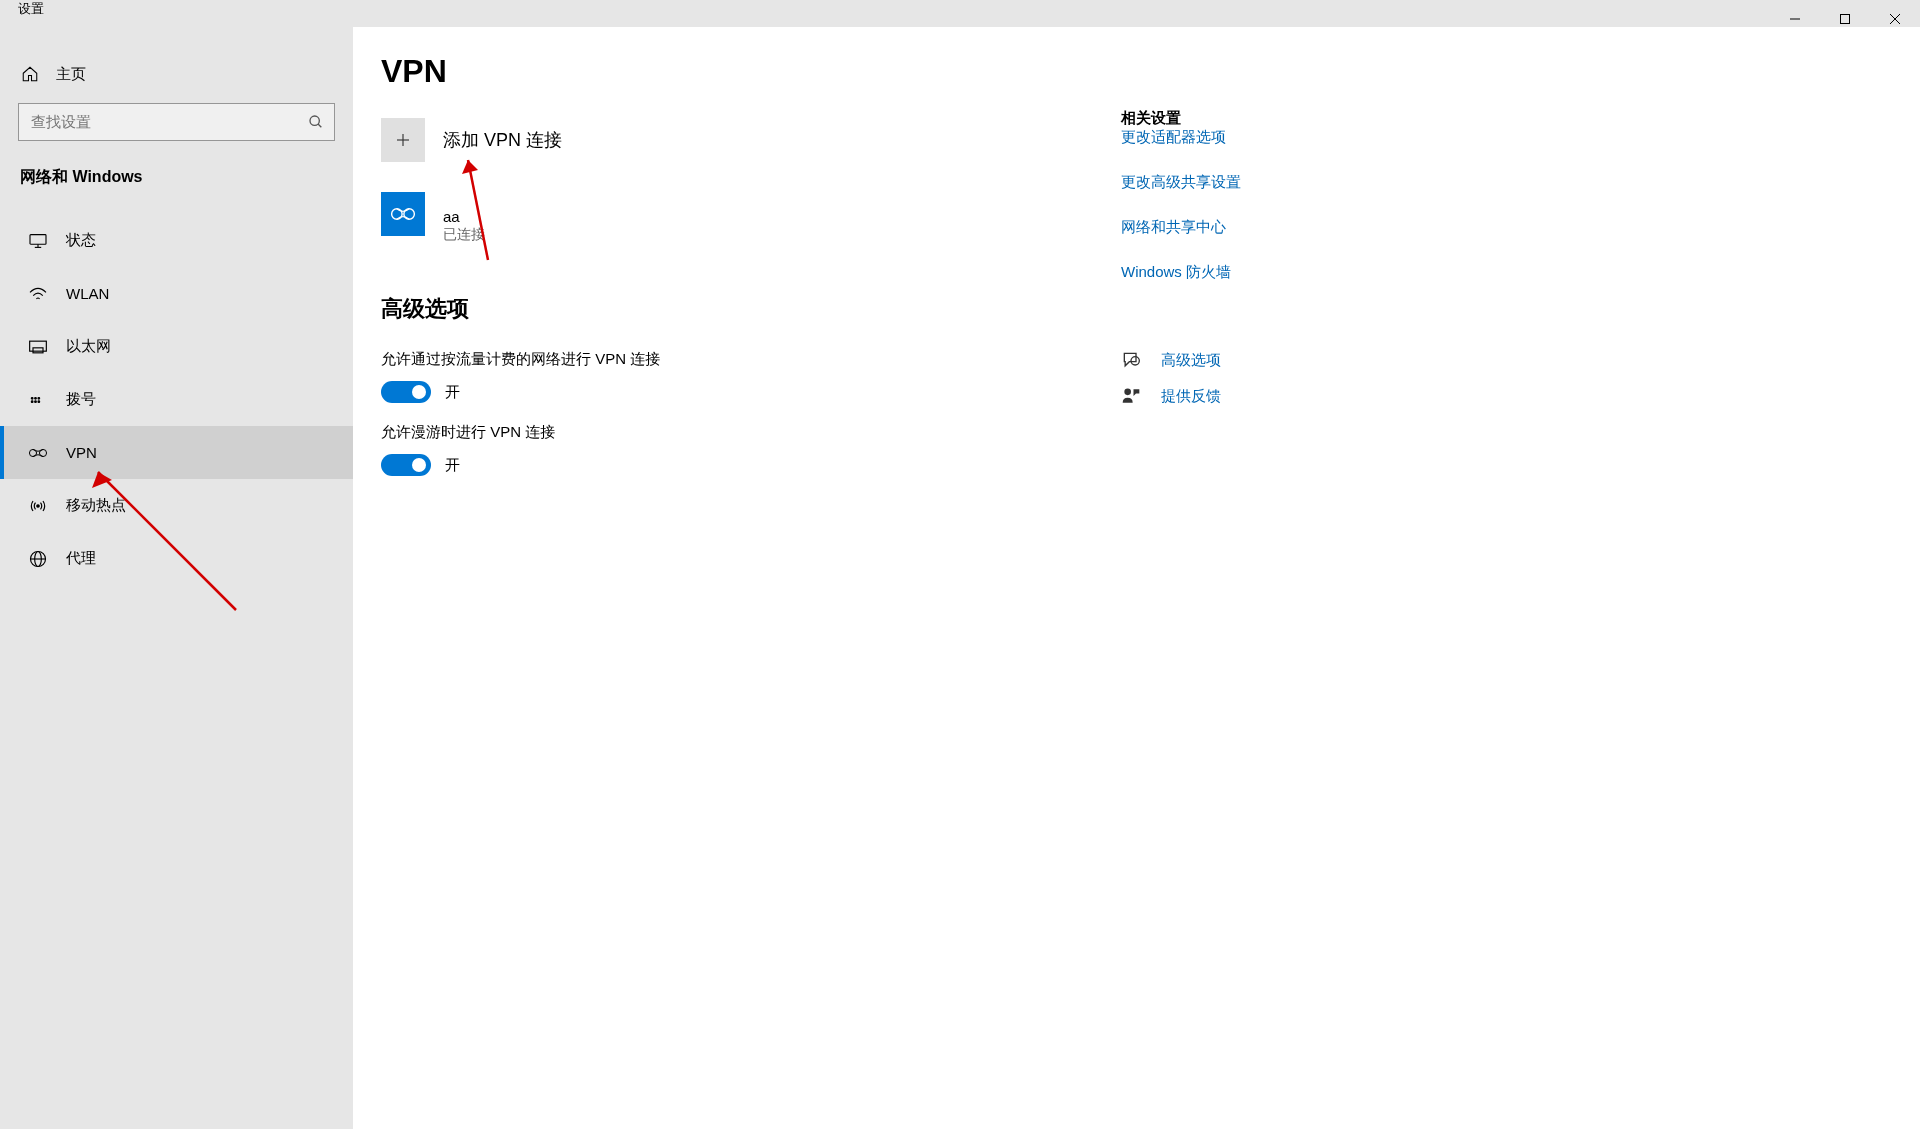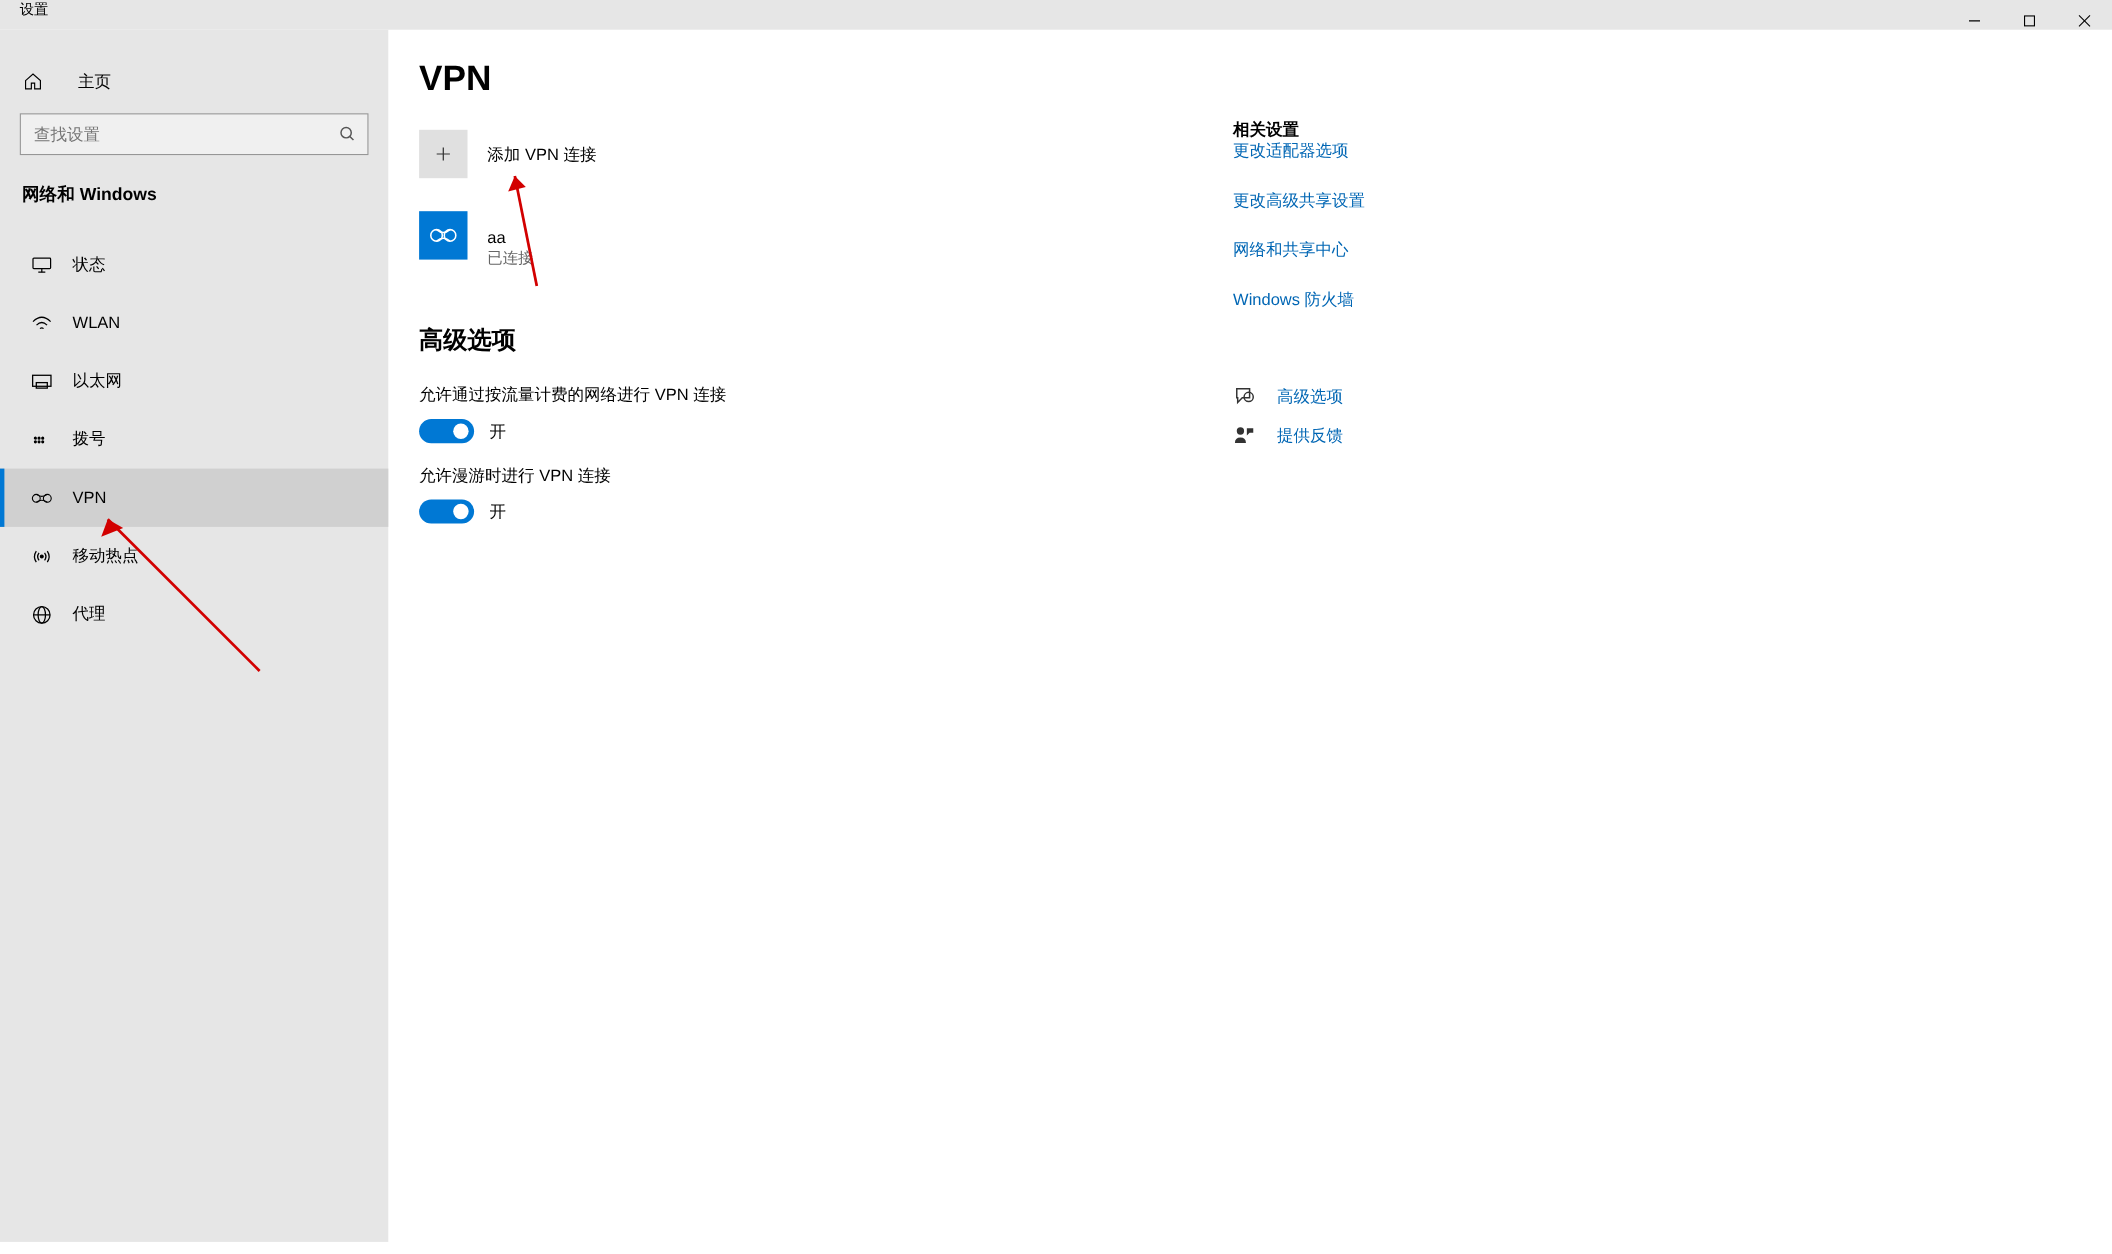--- a/index.html
+++ b/index.html
@@ -47,31 +47,32 @@
     width: 353px;
     background: #e6e6e6;
     padding-top: 26px;
     flex-shrink: 0;
   }
   .home-row {
     display: flex;
     align-items: center;
     height: 42px;
     padding-left: 20px;
-    gap: 31px;
+    gap: 16px;
     font-size: 15px;
   }
   .search-wrap { padding: 8px 18px 22px 18px; }
   .search-box {
     display: flex;
     align-items: center;
     height: 38px;
     background: #f0f0f0;
     border: 1px solid #969696;
     padding: 0 10px;
+    font-family: Liberation Serif, serif;
   }
   .search-input {
     flex: 1;
     border: none;
     outline: none;
     background: transparent;
     font-size: 15px;
     color: #666;
     padding-left: 2px;
     font-family: inherit;
@@ -122,21 +123,21 @@
     display: flex;
     align-items: center;
     gap: 18px;
     margin-bottom: 22px;
   }
   .add-tile {
     width: 44px; height: 44px;
     background: #e0e0e0;
     display: flex; align-items: center; justify-content: center;
   }
-  .add-label { font-size: 15px; }
+  .add-label { font-size: 18px; }
 
   .conn-row {
     display: flex;
     align-items: center;
     gap: 18px;
     margin-bottom: 50px;
   }
   .conn-tile {
     width: 44px; height: 44px;
     background: #0078d4;

